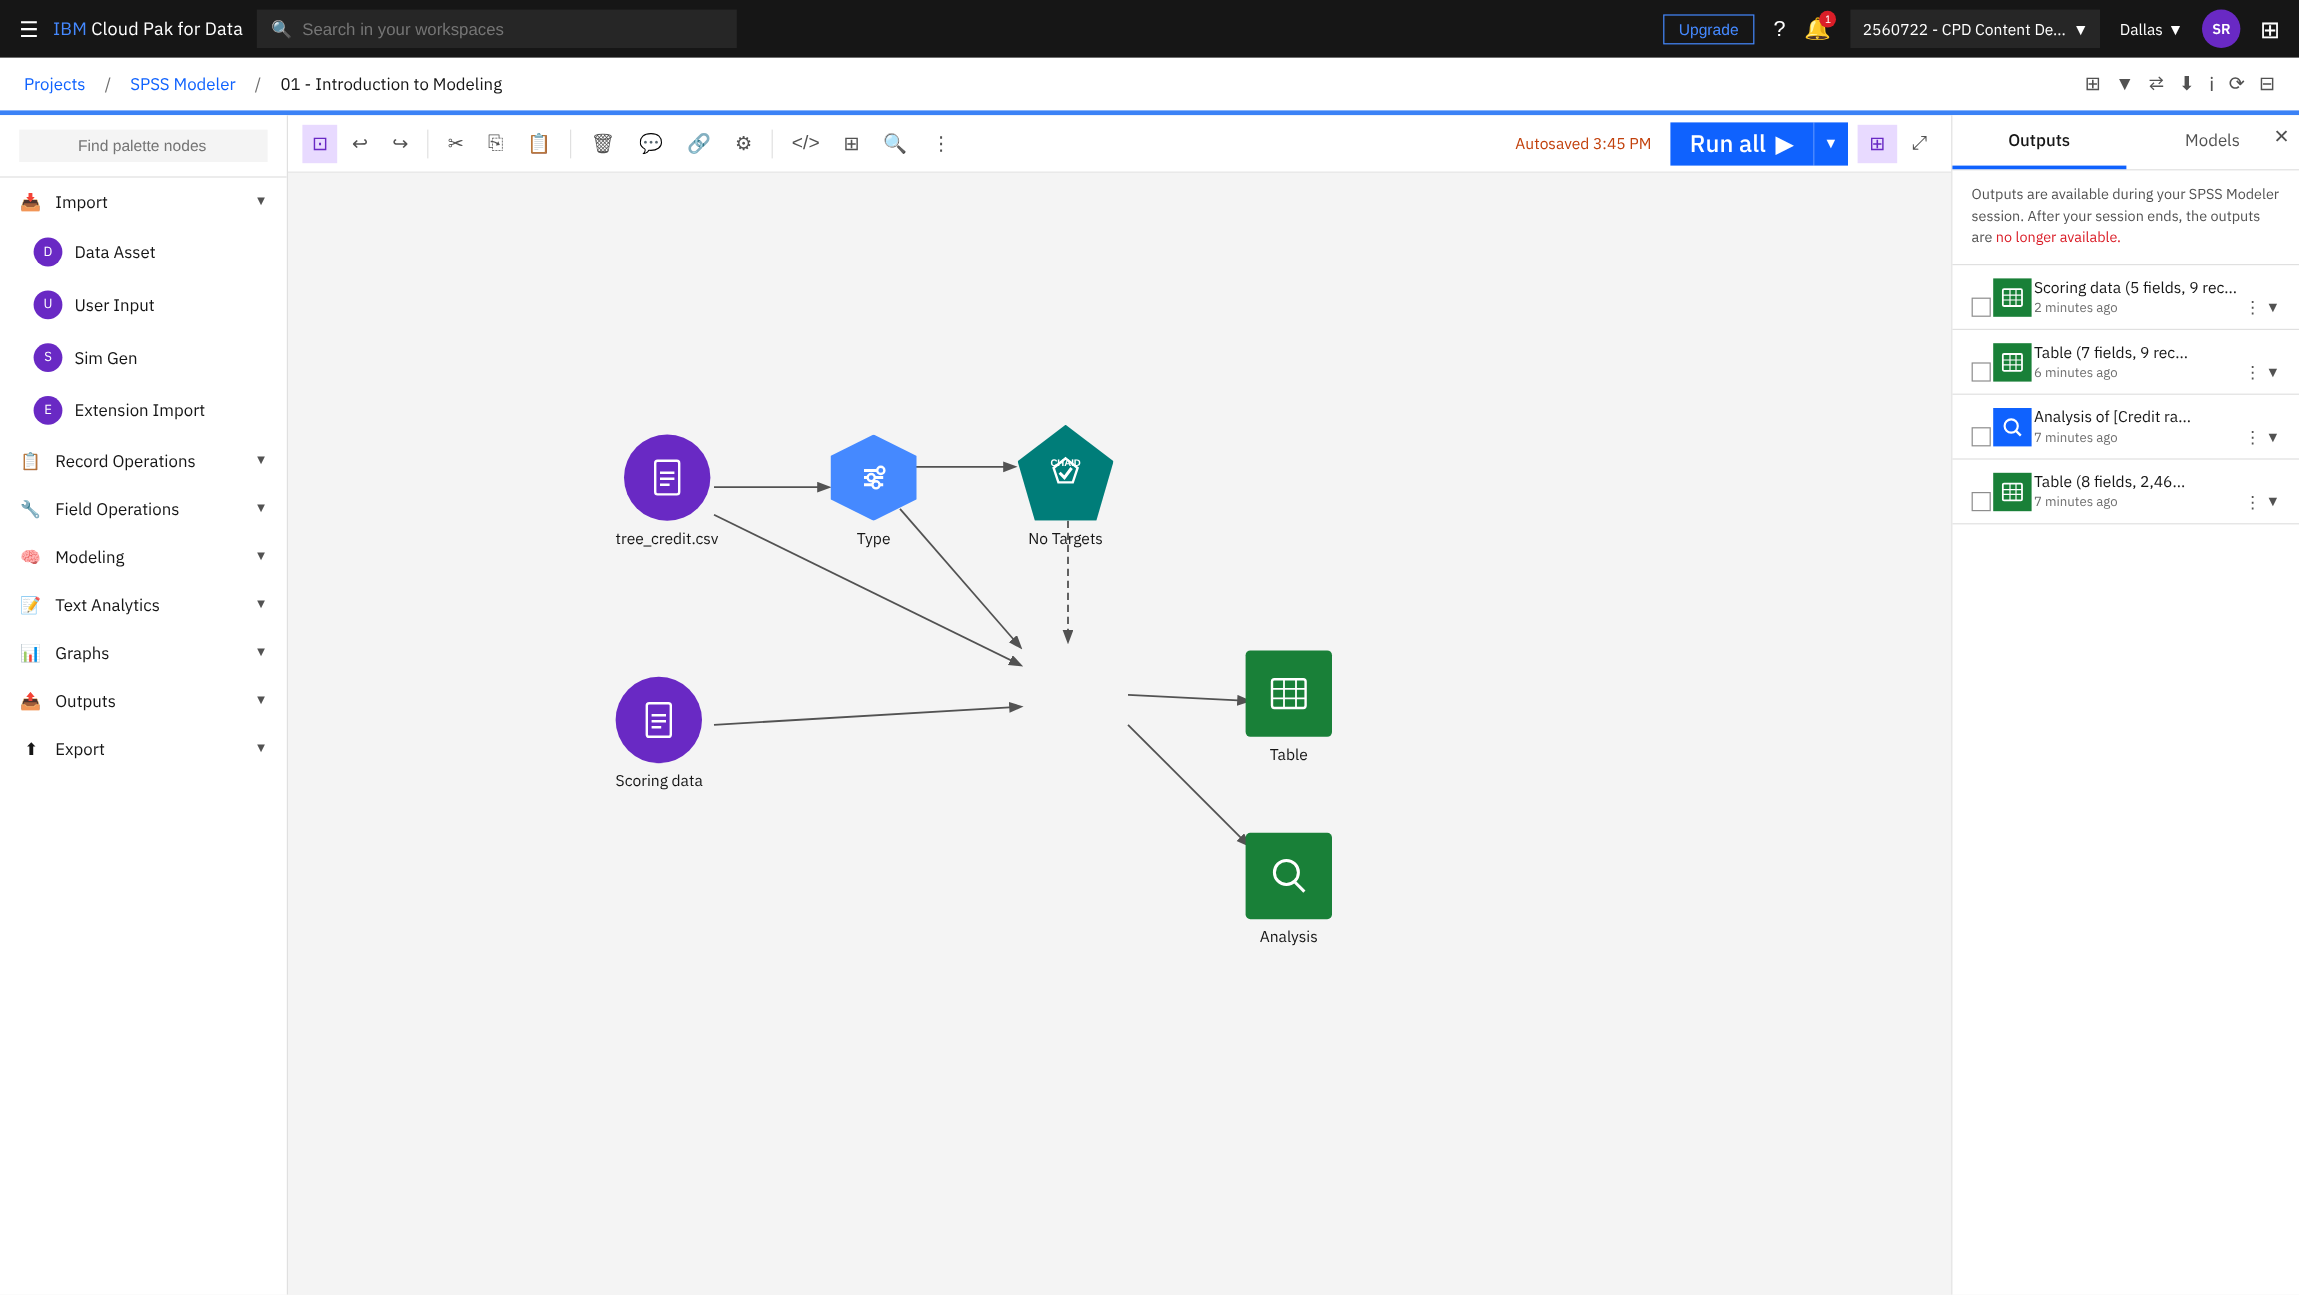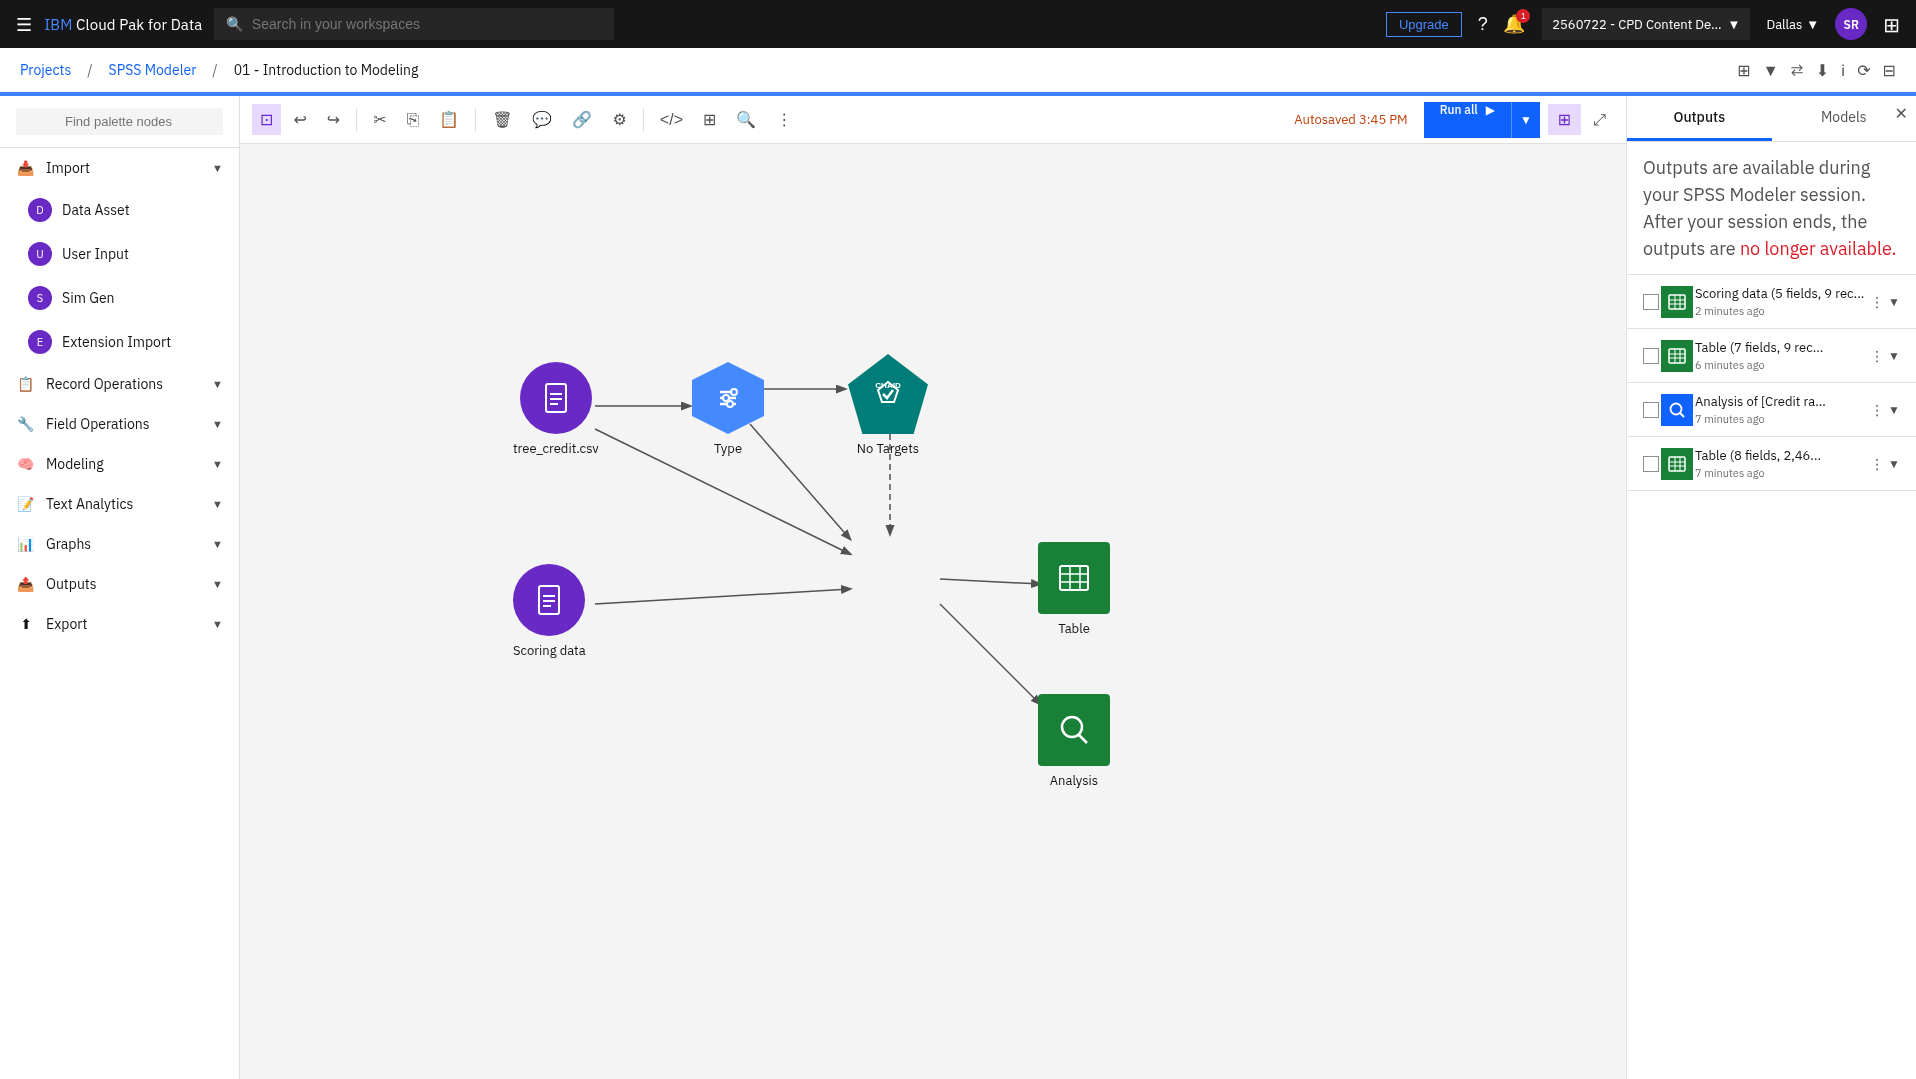--- a/index.html
+++ b/index.html
@@ -92,21 +92,21 @@
       padding: 6px 8px; font-size: 16px; display: flex; align-items: center;
     }
     .toolbar-btn.active { background: #e8daff; color: #6929c4; }
     .toolbar-divider { width: 1px; height: 24px; background: #e0e0e0; margin: 0 4px; }
     .toolbar-spacer { flex: 1; }
     .autosave-text { font-size: 13px; color: #c2410c; margin-right: 12px; }
     .run-all-btn {
       display: flex; align-items: center; gap: 0; background: #0f62fe; color: #fff;
       border: none; cursor: pointer; height: 36px;
     }
-    .run-all-main { padding: 0 16px; font-size: 12px; font-weight: 500; display: flex; align-items: flex-start; gap: 8px; height: 100%; }
+    .run-all-main { padding: 0 16px; font-size: 20px; font-weight: 500; display: flex; align-items: center; gap: 8px; height: 100%; }
     .run-all-divider { width: 1px; height: 100%; background: rgba(255,255,255,0.3); }
     .run-all-dropdown { padding: 0 8px; font-size: 12px; height: 100%; display: flex; align-items: center; }
     .toolbar-btn-right { background: #e8daff; border: none; cursor: pointer; padding: 6px 10px; font-size: 16px; color: #6929c4; margin-left: 4px; }
 
     
     .canvas-area {
       flex: 1; background: #f4f4f4; position: relative; overflow: hidden;
     }
 
     
@@ -118,31 +118,31 @@
     .right-panel-tab {
       flex: 1; text-align: center; padding: 12px 0; cursor: pointer;
       font-size: 14px; color: #525252; border-bottom: 3px solid transparent;
     }
     .right-panel-tab.active { color: #161616; border-bottom: 3px solid #0f62fe; font-weight: 500; }
     .right-panel-close {
       position: absolute; right: 8px; top: 8px; background: none; border: none;
       cursor: pointer; font-size: 16px; color: #525252;
     }
     .right-panel-info {
-      padding: 12px 16px; font-size: 18px; color: #525252; line-height: 1.5;
+      padding: 12px 16px; font-size: 12px; color: #525252; line-height: 1.5;
       border-bottom: 1px solid #e0e0e0;
     }
     .right-panel-info span { color: #da1e28; }
     .results-header {
       display: flex; align-items: center; padding: 10px 16px; background: #f4f4f4;
       gap: 10px; border-bottom: 1px solid #e0e0e0;
     }
     .results-header label { font-size: 14px; font-weight: 500; }
     .result-item {
-      display: flex; align-items: center; padding: 10px 16px; border-bottom: 1px solid #e0e0e0;
+      display: flex; align-items: flex-end; padding: 10px 16px; border-bottom: 1px solid #e0e0e0;
       gap: 2px; cursor: pointer;
     }
     .result-icon {
       width: 32px; height: 32px; background: #198038; display: flex;
       align-items: center; justify-content: center; color: #fff; font-size: 14px; flex-shrink: 0;
     }
     .result-icon.analysis { background: #0f62fe; }
     .result-text { flex: 1; }
     .result-title { font-size: 13px; color: #161616; }
     .result-time { font-size: 11px; color: #6f6f6f; margin-top: 2px; }

